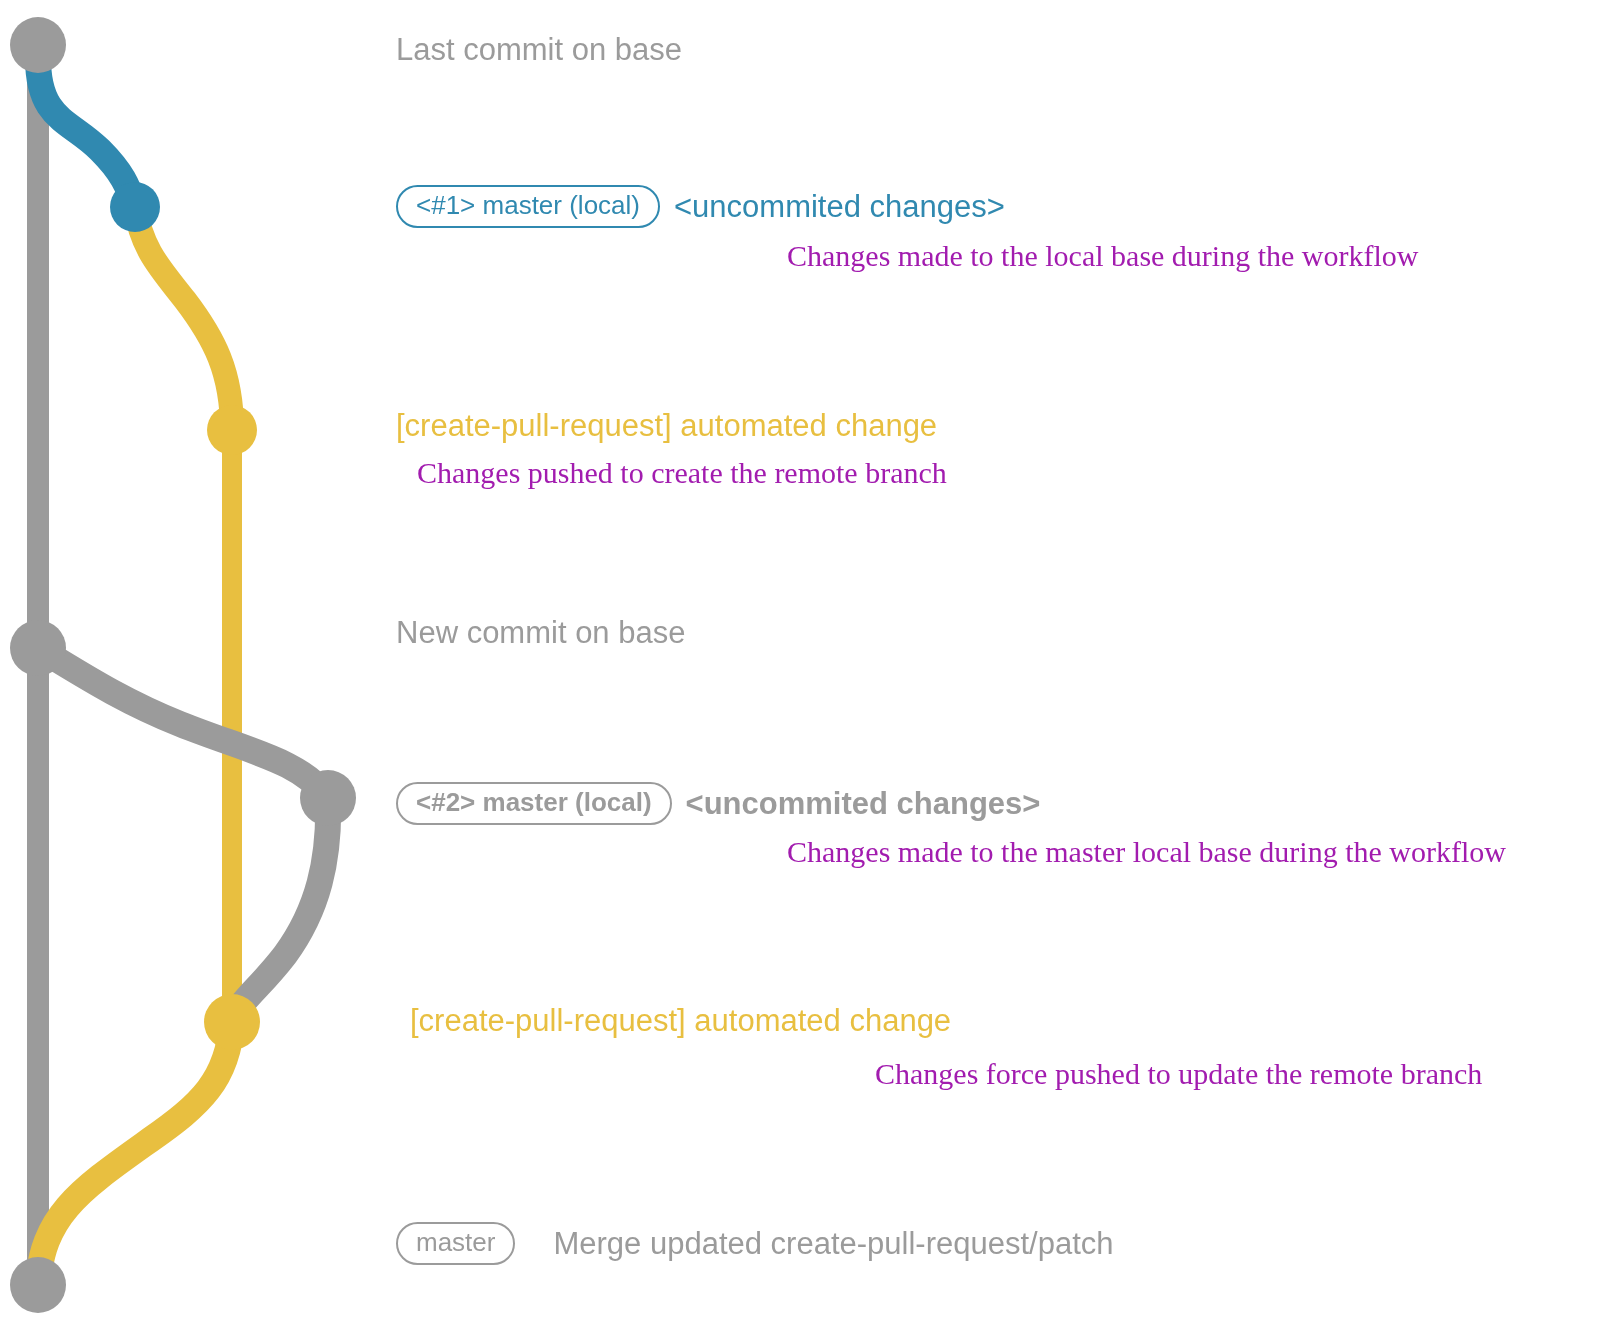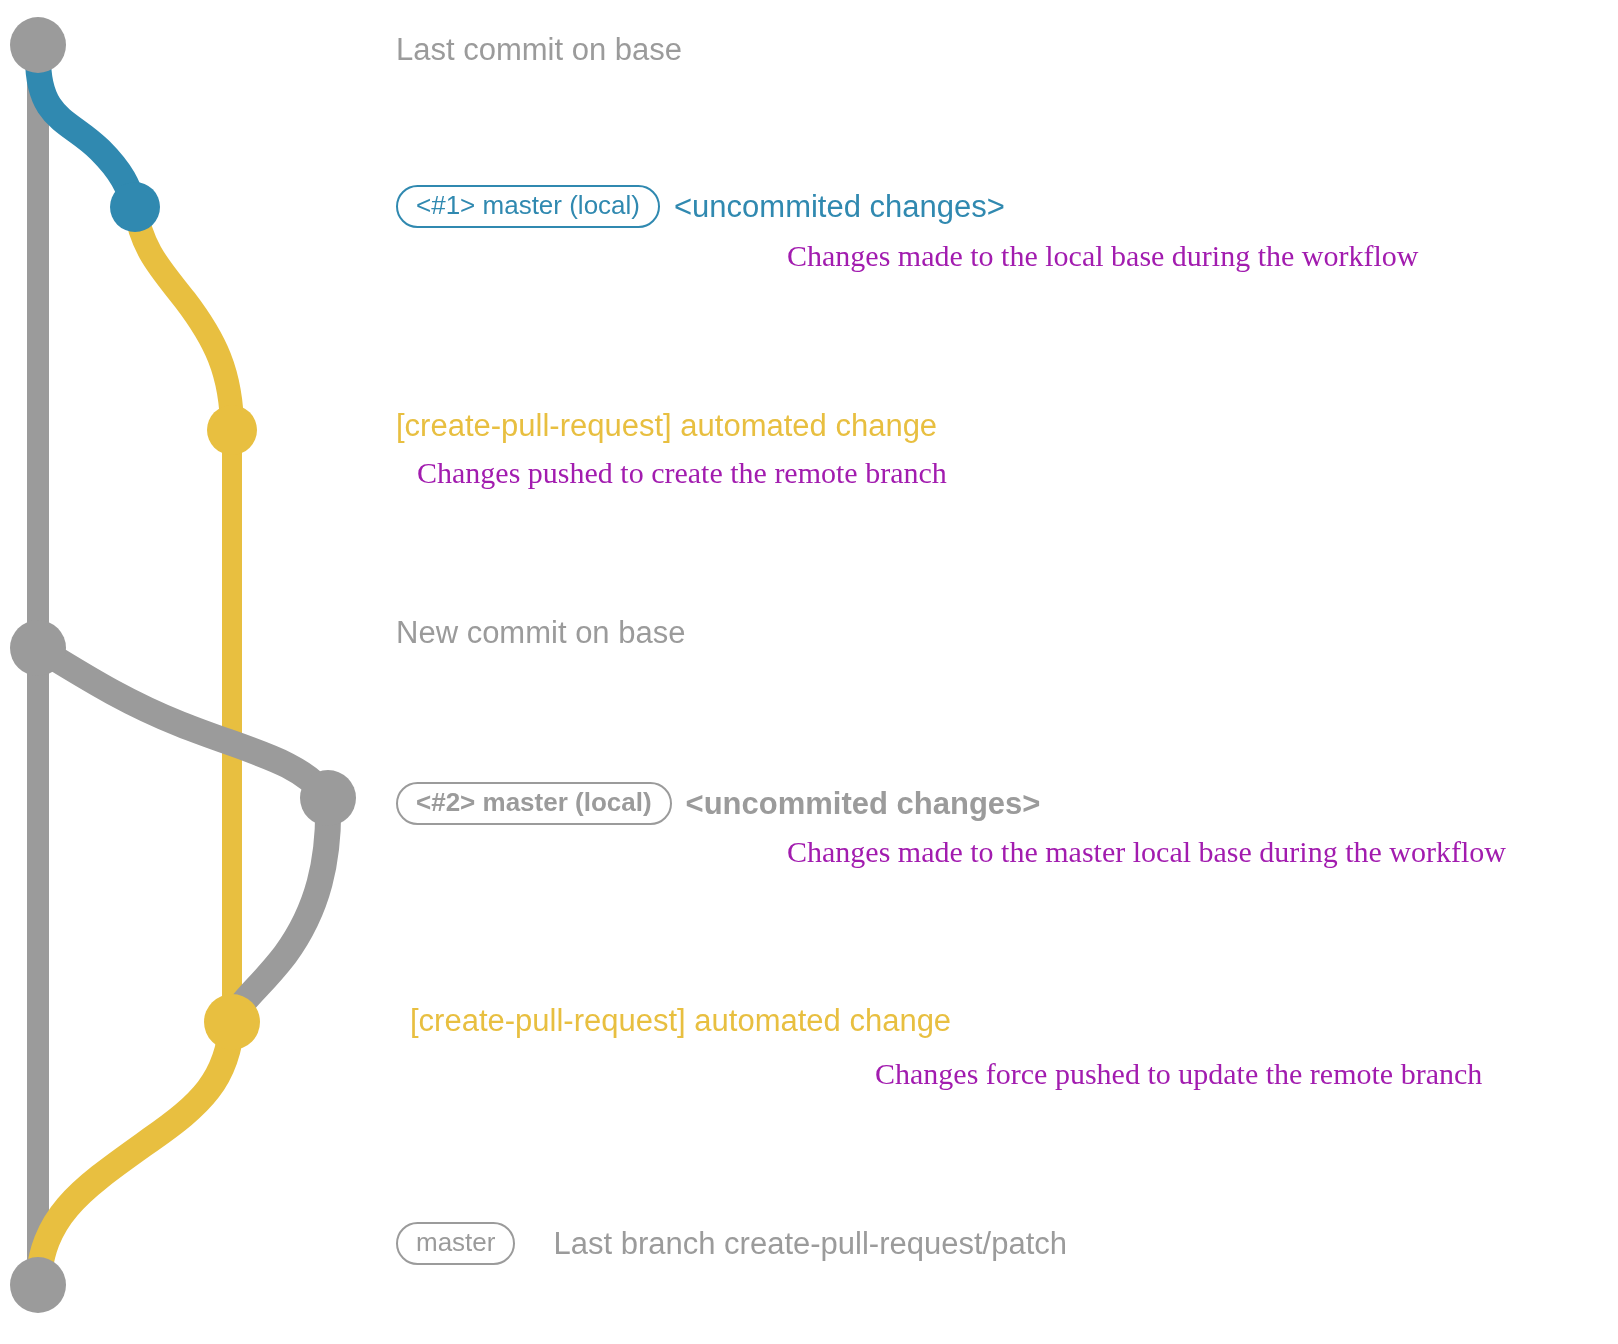--- a/index.html
+++ b/index.html
@@ -121,16 +121,16 @@
   </div>
   <div class="desc" style="left:787px; top:835px;">Changes made to the master local base during the workflow</div>
 
   <div class="row" style="left:396px; top:1003px;">
     <span class="subject yellow">[create-pull-request] automated change</span>
   </div>
   <div class="desc" style="left:875px; top:1057px;">Changes force pushed to update the remote branch</div>
 
   <div class="row" style="left:396px; top:1222px;gap:24px;">
     <span class="pill">master</span>
-    <span class="subject">Last branch create-pull-request/patch</span>
+    <span class="subject">Merge updated create-pull-request/patch</span>
   </div>
 
 </div>
 
 </body></html>

